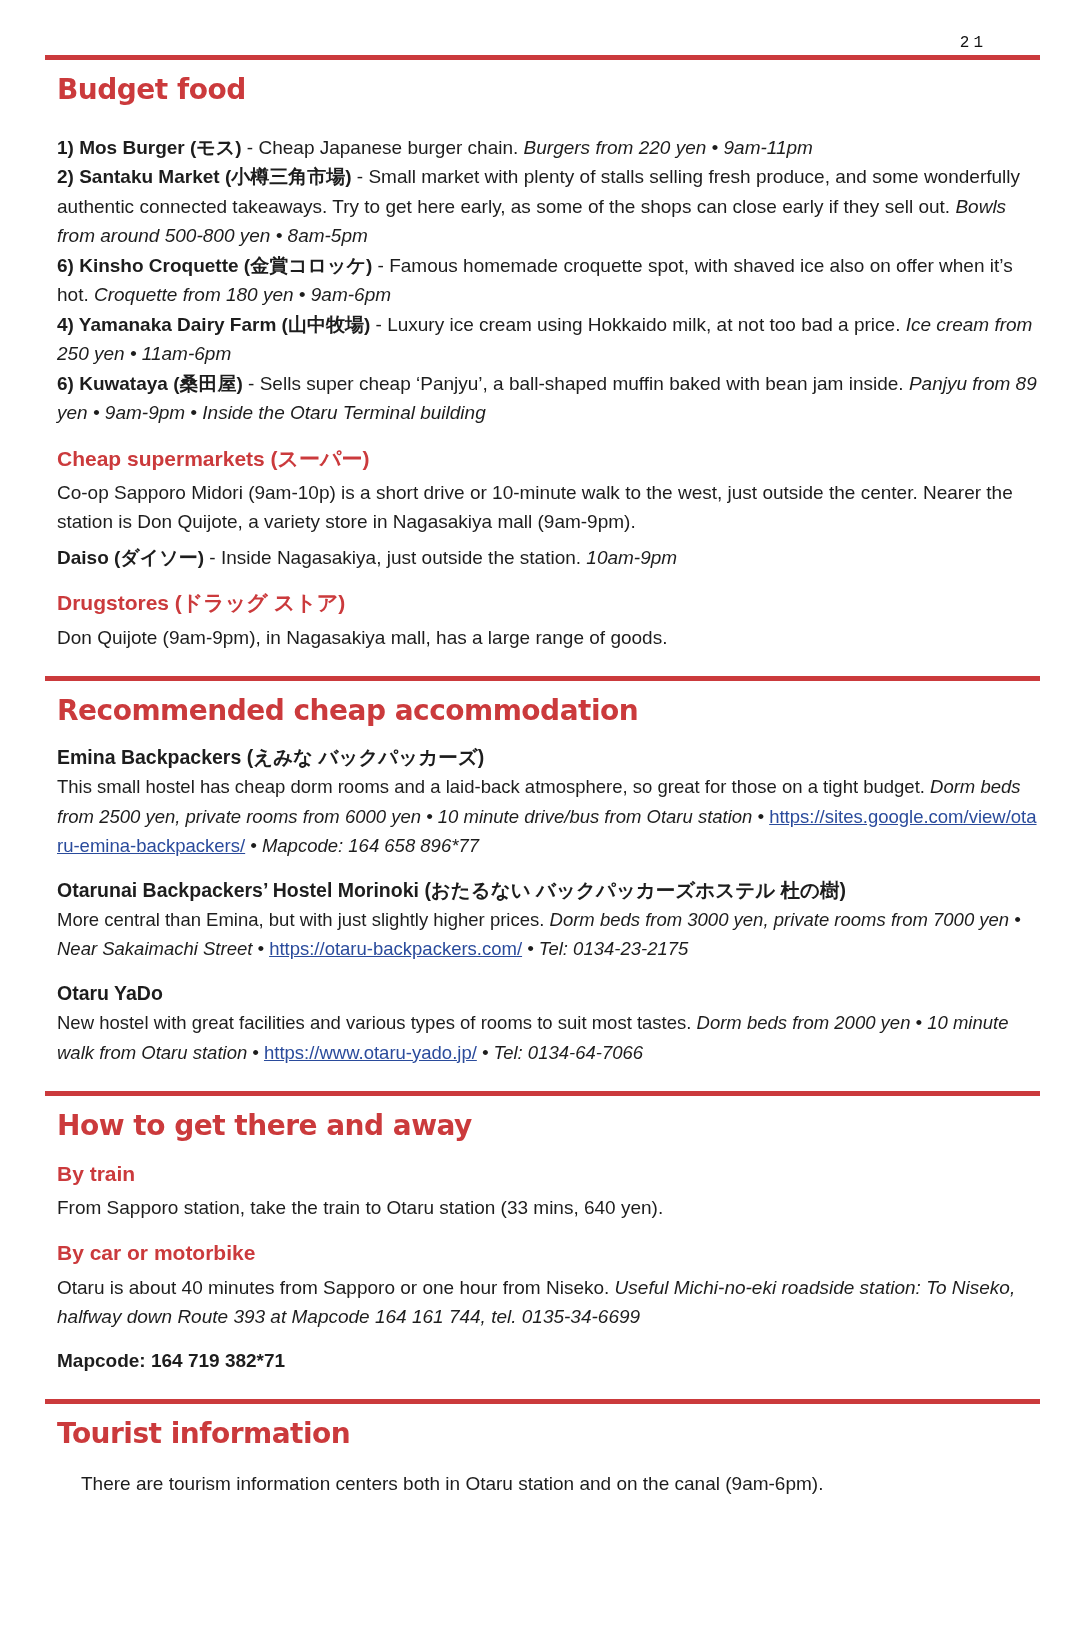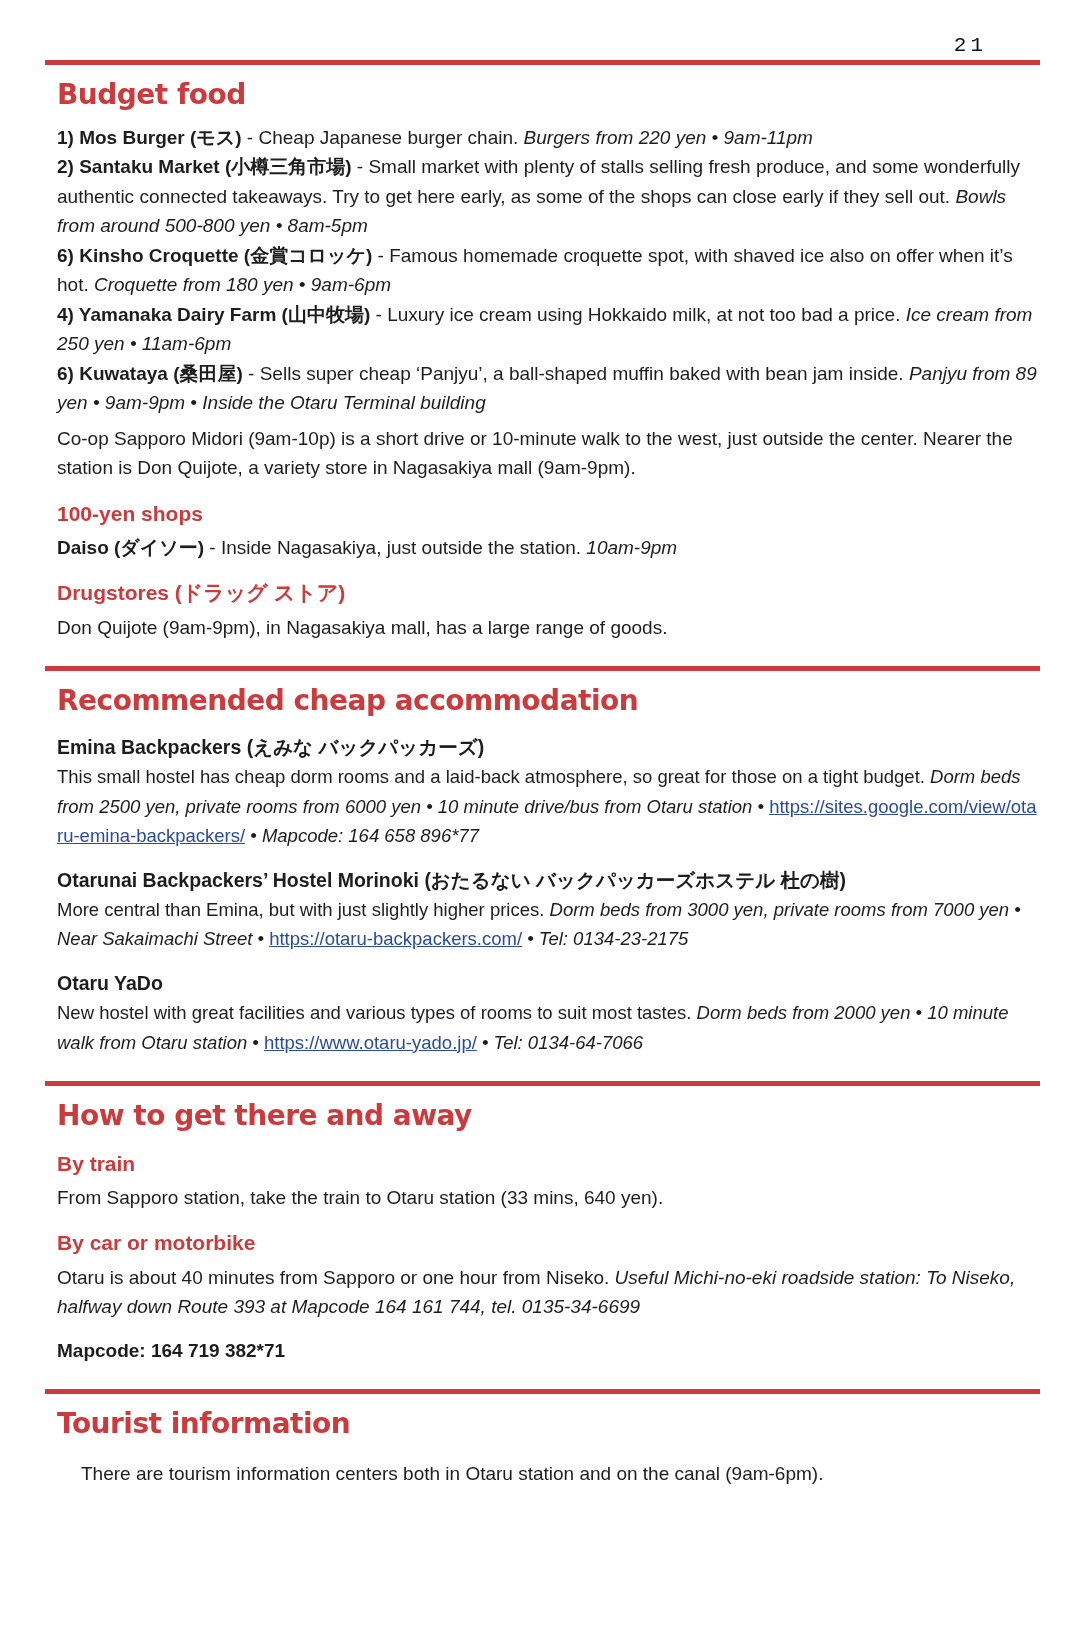--- a/index.html
+++ b/index.html
@@ -10,21 +10,21 @@
     font-family: "Liberation Sans", sans-serif;
     color: #1d1d1d;
     overflow: hidden;
   }
   .content { margin-left: 57px; width: 983px; }
   .pagenum {
     margin-top: 34px;
     text-align: right;
     padding-right: 53px;
     font-family: "Liberation Mono", monospace;
-    font-size: 21px;
+    font-size: 16px;
     letter-spacing: 4px;
     color: #111;
   }
   .rule {
     height: 5px;
     background: #cb3a3c;
     margin-left: -12px;
     width: 995px;
     border: none;
   }
@@ -39,21 +39,21 @@
     line-height: 1.2;
   }
   .h2 {
     font-weight: bold;
     font-size: 21px;
     color: #cb3a3c;
     margin: 17px 0 0 0;
     line-height: 1.3;
   }
   p { margin: 0; font-size: 19px; line-height: 29.5px; }
-  .list { margin-top: 11px; }
+  .list { margin-top: 26px; }
   .b { font-weight: bold; }
   .it { font-style: italic; }
   .entry-name { font-weight: bold; font-size: 19.5px; margin-top: 15px; line-height: 1.5; }
   .entry-body { font-size: 18.5px; }
   a.link {
     color: #2a4b9c;
     text-decoration: underline;
     cursor: pointer;
     word-break: break-all;
   }
@@ -83,23 +83,23 @@
       <span class="b">6) Kinsho Croquette (金賞コロッケ)</span><span> - Famous homemade croquette spot, with shaved ice also on offer when it’s hot. </span><span class="it">Croquette from 180 yen • 9am-6pm</span>
     </p>
     <p>
       <span class="b">4) Yamanaka Dairy Farm (山中牧場)</span><span> - Luxury ice cream using Hokkaido milk, at not too bad a price. </span><span class="it">Ice cream from 250 yen • 11am-6pm</span>
     </p>
     <p>
       <span class="b">6) Kuwataya (桑田屋)</span><span> - Sells super cheap ‘Panjyu’, a ball-shaped muffin baked with bean jam inside. </span><span class="it">Panjyu from 89 yen • 9am-9pm • Inside the Otaru Terminal building</span>
     </p>
   </div>
 
+  <div class="h2">Cheap supermarkets (スーパー)</div>
   <p class="body-block">Co-op Sapporo Midori (9am-10p) is a short drive or 10-minute walk to the west, just outside the center. Nearer the station is Don Quijote, a variety store in Nagasakiya mall (9am-9pm).</p>
 
-  <div class="h2">100-yen shops</div>
   <p class="body-block">
     <span class="b">Daiso (ダイソー)</span><span> - Inside Nagasakiya, just outside the station. </span><span class="it">10am-9pm</span>
   </p>
 
   <div class="h2">Drugstores (ドラッグ ストア)</div>
   <p class="body-block">Don Quijote (9am-9pm), in Nagasakiya mall, has a large range of goods.</p>
 
   <div class="rule sec-gap"></div>
 
   <div class="h1">Recommended cheap accommodation</div>

